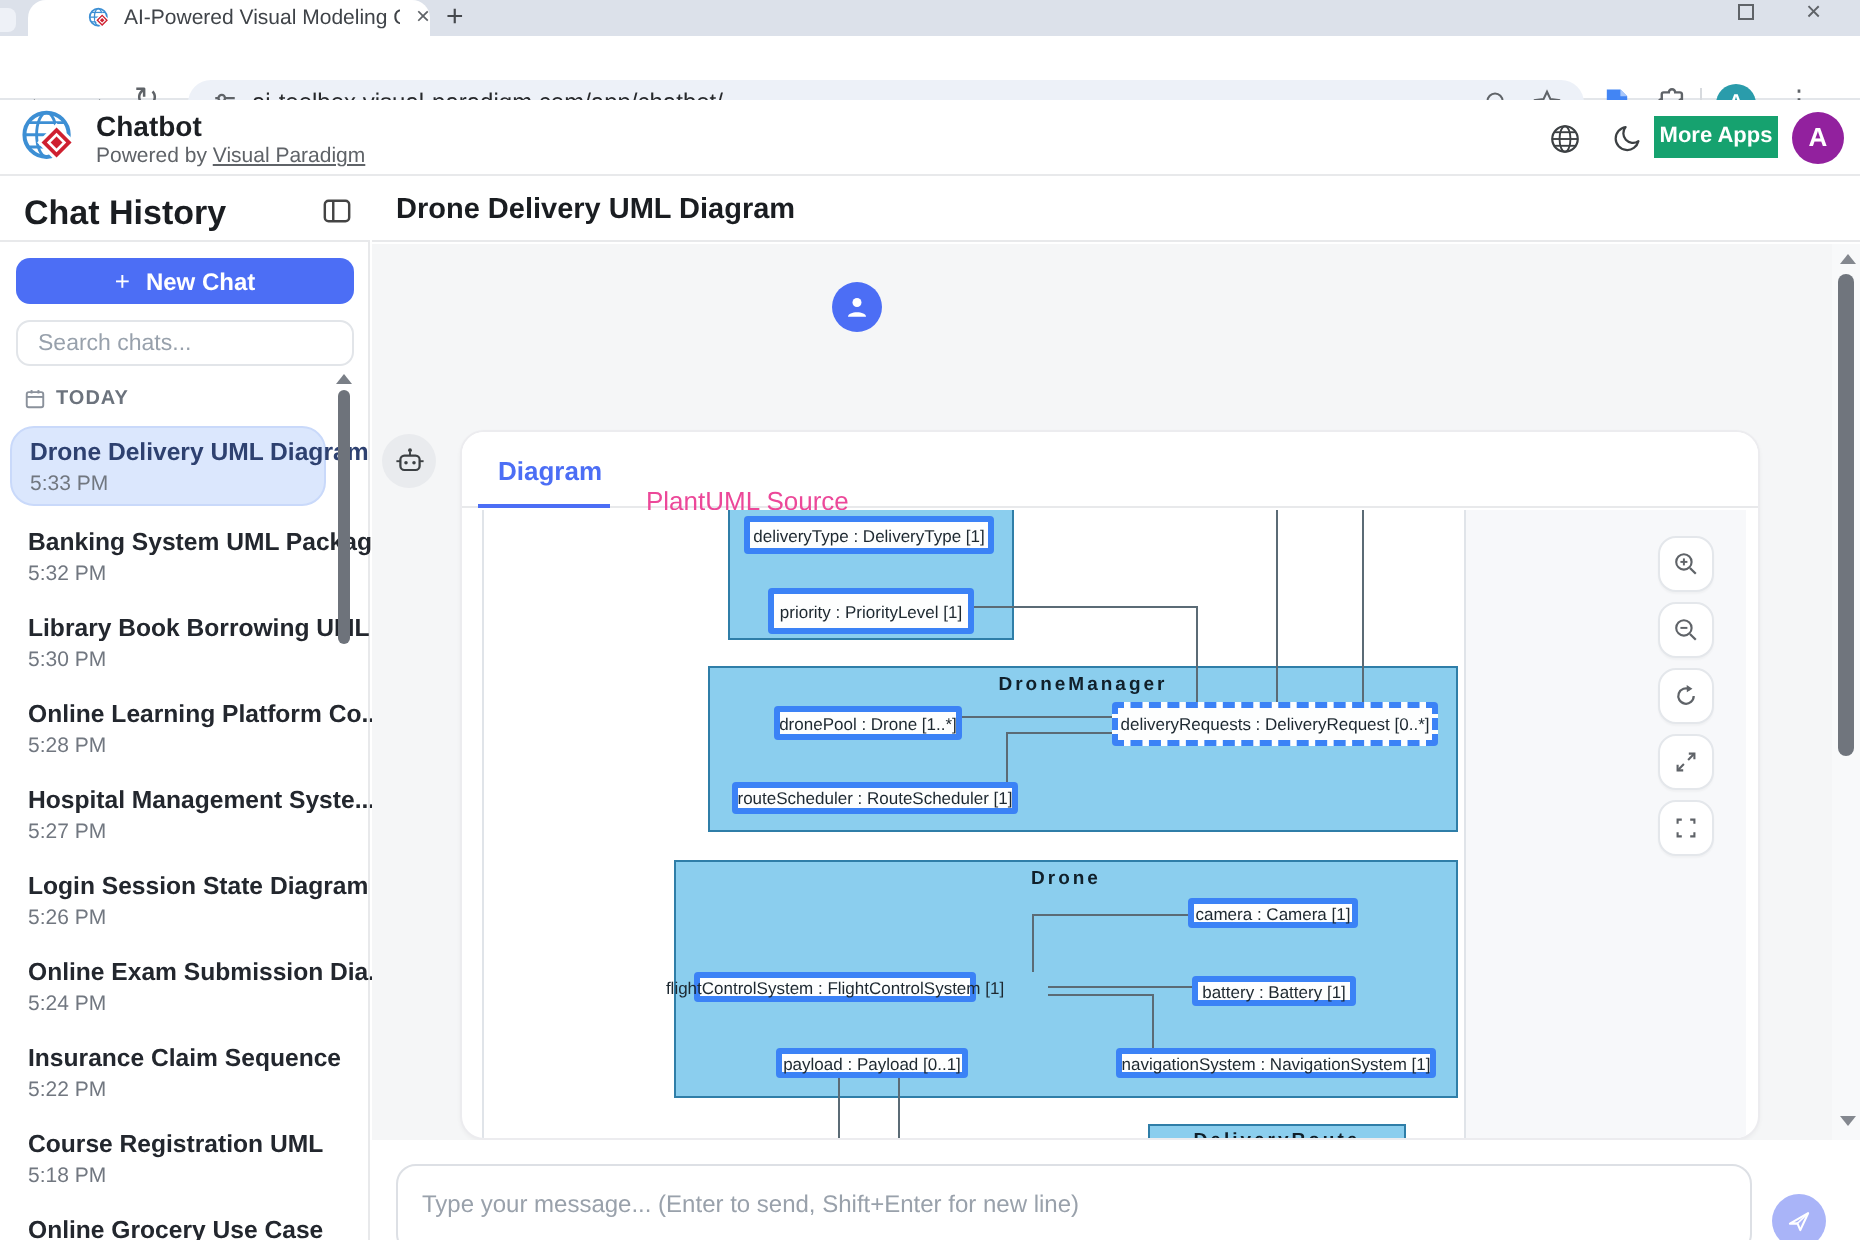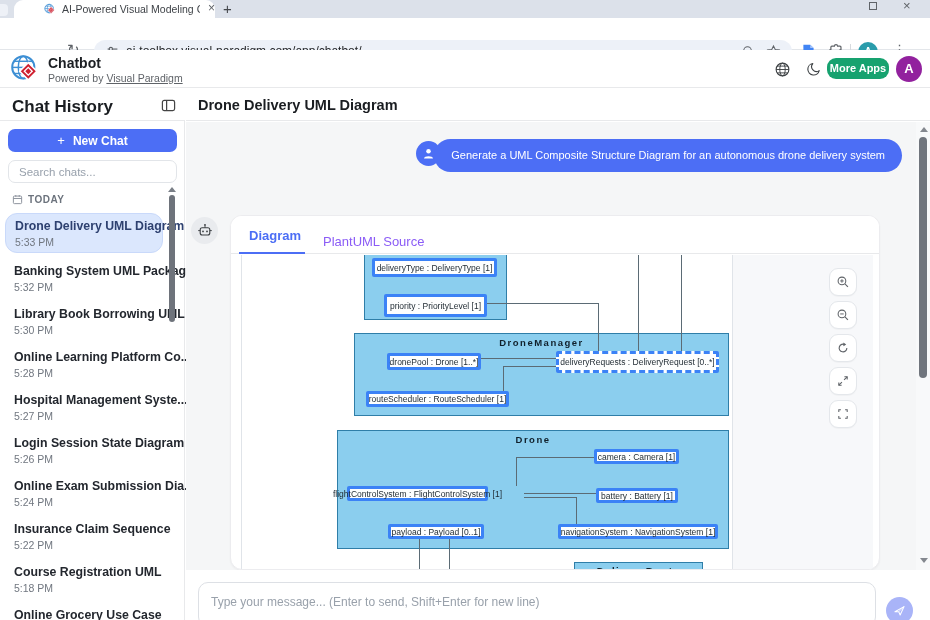--- a/index.html
+++ b/index.html
@@ -23,21 +23,21 @@
   #url-text { left:126px; top:26px; font-size:12px; color:#26282b; white-space:nowrap; }
   #chrome-avatar { left:858px; top:24px; width:20px; height:20px; border-radius:50%; background:#2a9cab; color:#fff; font-size:10px; font-weight:700; text-align:center; line-height:20px; }
   #kebab { left:893px; top:24px; font-size:13px; color:#5f6368; letter-spacing:0; }
   .vsep { left:850px; top:26px; width:1px; height:15px; background:#d7dade; }
 
   
   #appheader { left:0; top:50px; width:930px; height:38px; background:#fff; border-bottom:1px solid #e8e9eb; }
   #app-name { left:48px; top:55px; font-size:14px; font-weight:700; color:#1c1f23; }
   #powered { left:48px; top:72px; font-size:10.5px; color:#5f6368; }
   #powered a { color:#5f6368; }
-  #more-apps { left:827px; top:58px; width:62px; height:21px; border-radius:9px; background:#16a26f; color:#fff; font-size:11px; font-weight:600; text-align:center; line-height:21px; }
+  #more-apps { left:827px; top:58px; width:62px; height:21px; border-radius:0; background:#16a26f; color:#fff; font-size:11px; font-weight:600; text-align:center; line-height:21px; }
   #p-avatar { left:896px; top:56px; width:26px; height:26px; border-radius:50%; background:#92219e; color:#fff; font-size:13px; font-weight:700; text-align:center; line-height:26px; }
 
   
   #sidebar { left:0; top:88px; width:185px; height:532px; background:#fff; border-right:1px solid #e8e9eb; }
   #sidebar-header { left:0; top:88px; width:185px; height:33px; background:#fff; border-bottom:1px solid #e8e9eb; }
   #chat-history-title { left:12px; top:97px; font-size:17px; font-weight:700; color:#1a1d21; }
   #new-chat { left:8px; top:129px; width:169px; height:23px; background:#4c6ef5; border-radius:7px; color:#fff; display:flex; align-items:center; justify-content:center; gap:8px; cursor:pointer; }
   #new-chat .plus { font-size:13px; } #new-chat .lbl { font-size:12px; font-weight:600; }
   #search-input { left:8px; top:160px; width:169px; height:23px; border:1px solid #e2e5e9; border-radius:7px; font-size:11.5px; padding:0 10px; color:#333; outline:none; font-family:"Liberation Sans",sans-serif; }
   #search-input::placeholder { color:#98a1ac; }
@@ -58,21 +58,21 @@
   #main-title { left:198px; top:97px; font-size:14.5px; font-weight:700; color:#1a1d21; }
   #user-avatar { left:416px; top:141px; width:25px; height:25px; border-radius:50%; background:#4c6ef5; display:flex; align-items:center; justify-content:center; }
   #user-bubble { right:28px; top:139px; height:33px; line-height:33px; border-radius:17px; background:#4c6ef5; color:#fff; font-size:11px; padding:0 17px; white-space:nowrap; }
   #bot-avatar { left:191px; top:217px; width:27px; height:27px; border-radius:50%; background:#e9ebee; display:flex; align-items:center; justify-content:center; }
 
   
   #card { left:230px; top:215px; width:650px; height:355px; background:#fff; border:1px solid #ececef; border-radius:12px; overflow:hidden; box-shadow:0 1px 2px rgba(0,0,0,.04); }
   #tabrow { position:absolute; left:0; top:0; width:100%; height:38px; border-bottom:1px solid #e8e9eb; background:#fff;text-align:center; }
   #tab-diagram { position:absolute; left:18px; top:12px; font-size:13px; font-weight:600; color:#4c6ef5; cursor:pointer; }
   #tab-underline { position:absolute; left:8px; top:36px; width:66px; height:2px; background:#4c6ef5; }
-  #tab-plantuml { position:absolute; left:92px; top:18px; font-size:13px; color:#8b5cf6; cursor:pointer; }
+  #tab-plantuml { position:absolute; left:92px; top:27px; font-size:13px; color:#ec4899; cursor:pointer; }
   #viewport-gray { position:absolute; left:502px; top:39px; width:140px; height:316px; background:#f7f8fa; }
   #canvas { position:absolute; left:10px; top:39px; width:492px; height:316px; background:#fff; border-left:1px solid #e0e4e9; border-right:1px solid #e0e4e9; }
   .uml-class { position:absolute; background:#8bceee; border:1px solid #2f7ea8; }
   .uml-class .ttl { text-align:center; font-size:9.5px; font-weight:700; letter-spacing:1.5px; color:#10202b; margin-top:3px; }
   .uml-part { position:absolute; background:#fdfefe; border:3px solid #3b82f6; border-radius:2px; font-size:8.5px; color:#1d2830; text-align:center; display:flex; align-items:center; justify-content:center; white-space:nowrap; }
   .uml-part.dashed { border-style:dashed; }
   .hline,.vline { position:absolute; background:#5b6b75; }
   .hline { height:1px; } .vline { width:1px; }
   .ctrl { position:absolute; left:598px; width:28px; height:28px; background:#fff; border:1px solid #e4e7eb; border-radius:9px; display:flex; align-items:center; justify-content:center; cursor:pointer; box-shadow:0 1px 1px rgba(0,0,0,.03); }
 
@@ -243,21 +243,20 @@
   <div class="abs" id="chatarea"></div>
   <div class="abs" id="titlebar"></div>
   <div class="abs" id="main-title">Drone Delivery UML Diagram</div>
 
   <div class="abs" id="user-avatar">
     <svg width="15" height="15" viewBox="0 0 20 20">
         <circle cx="10" cy="7" r="3" fill="#fff"></circle>
         <path d="M4 16.5 C4 12.5 16 12.5 16 16.5 Z" fill="#fff"></path>
       </svg>
   </div>
-  <div class="abs" id="user-bubble">Generate a UML Composite Structure Diagram for an autonomous drone delivery system</div>
 
   <div class="abs" id="bot-avatar">
     <svg width="16" height="16" viewBox="0 0 20 20">
         <circle cx="10" cy="2.6" r="1.2" fill="#3c4043"></circle>
         <line x1="10" y1="3.8" x2="10" y2="6" stroke="#3c4043" stroke-width="1.2"></line>
         <rect x="4" y="6" width="12" height="9" rx="2.5" fill="none" stroke="#3c4043" stroke-width="1.4"></rect>
         <circle cx="7.5" cy="10.5" r="1.1" fill="#3c4043"></circle>
         <circle cx="12.5" cy="10.5" r="1.1" fill="#3c4043"></circle>
         <line x1="1.5" y1="9.5" x2="4" y2="9.5" stroke="#3c4043" stroke-width="1.2"></line>
         <line x1="16" y1="9.5" x2="18.5" y2="9.5" stroke="#3c4043" stroke-width="1.2"></line>

